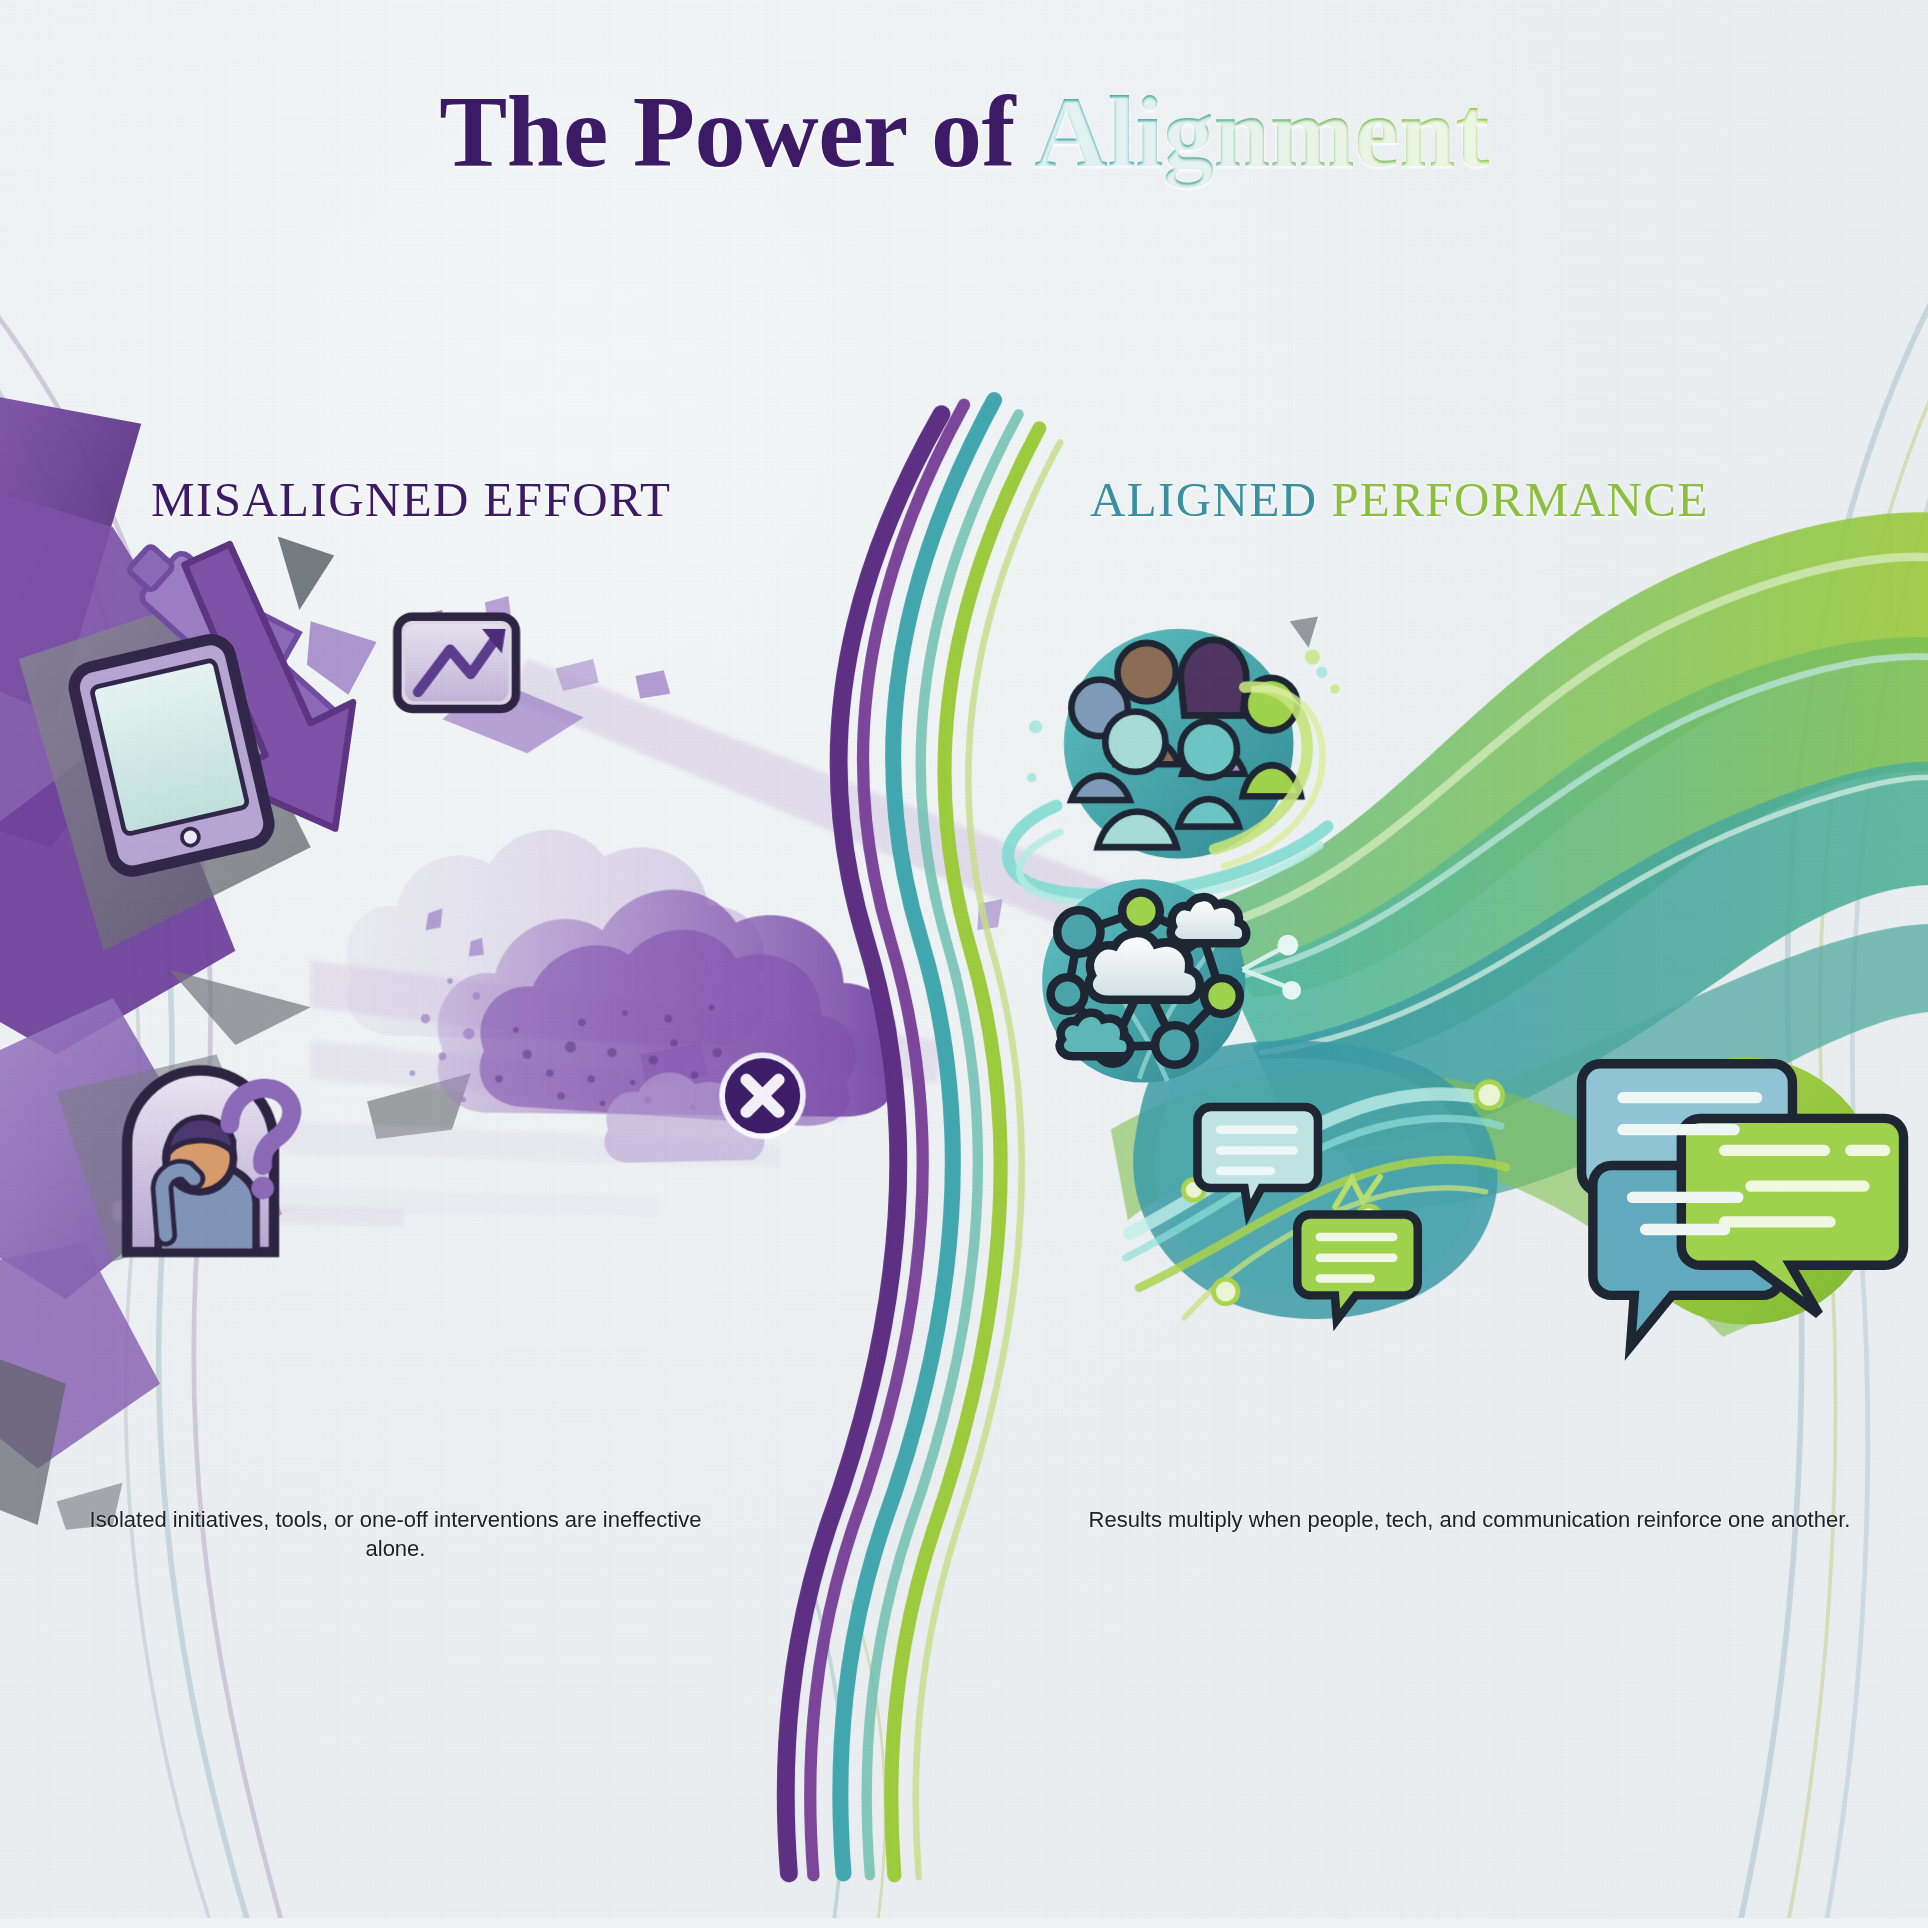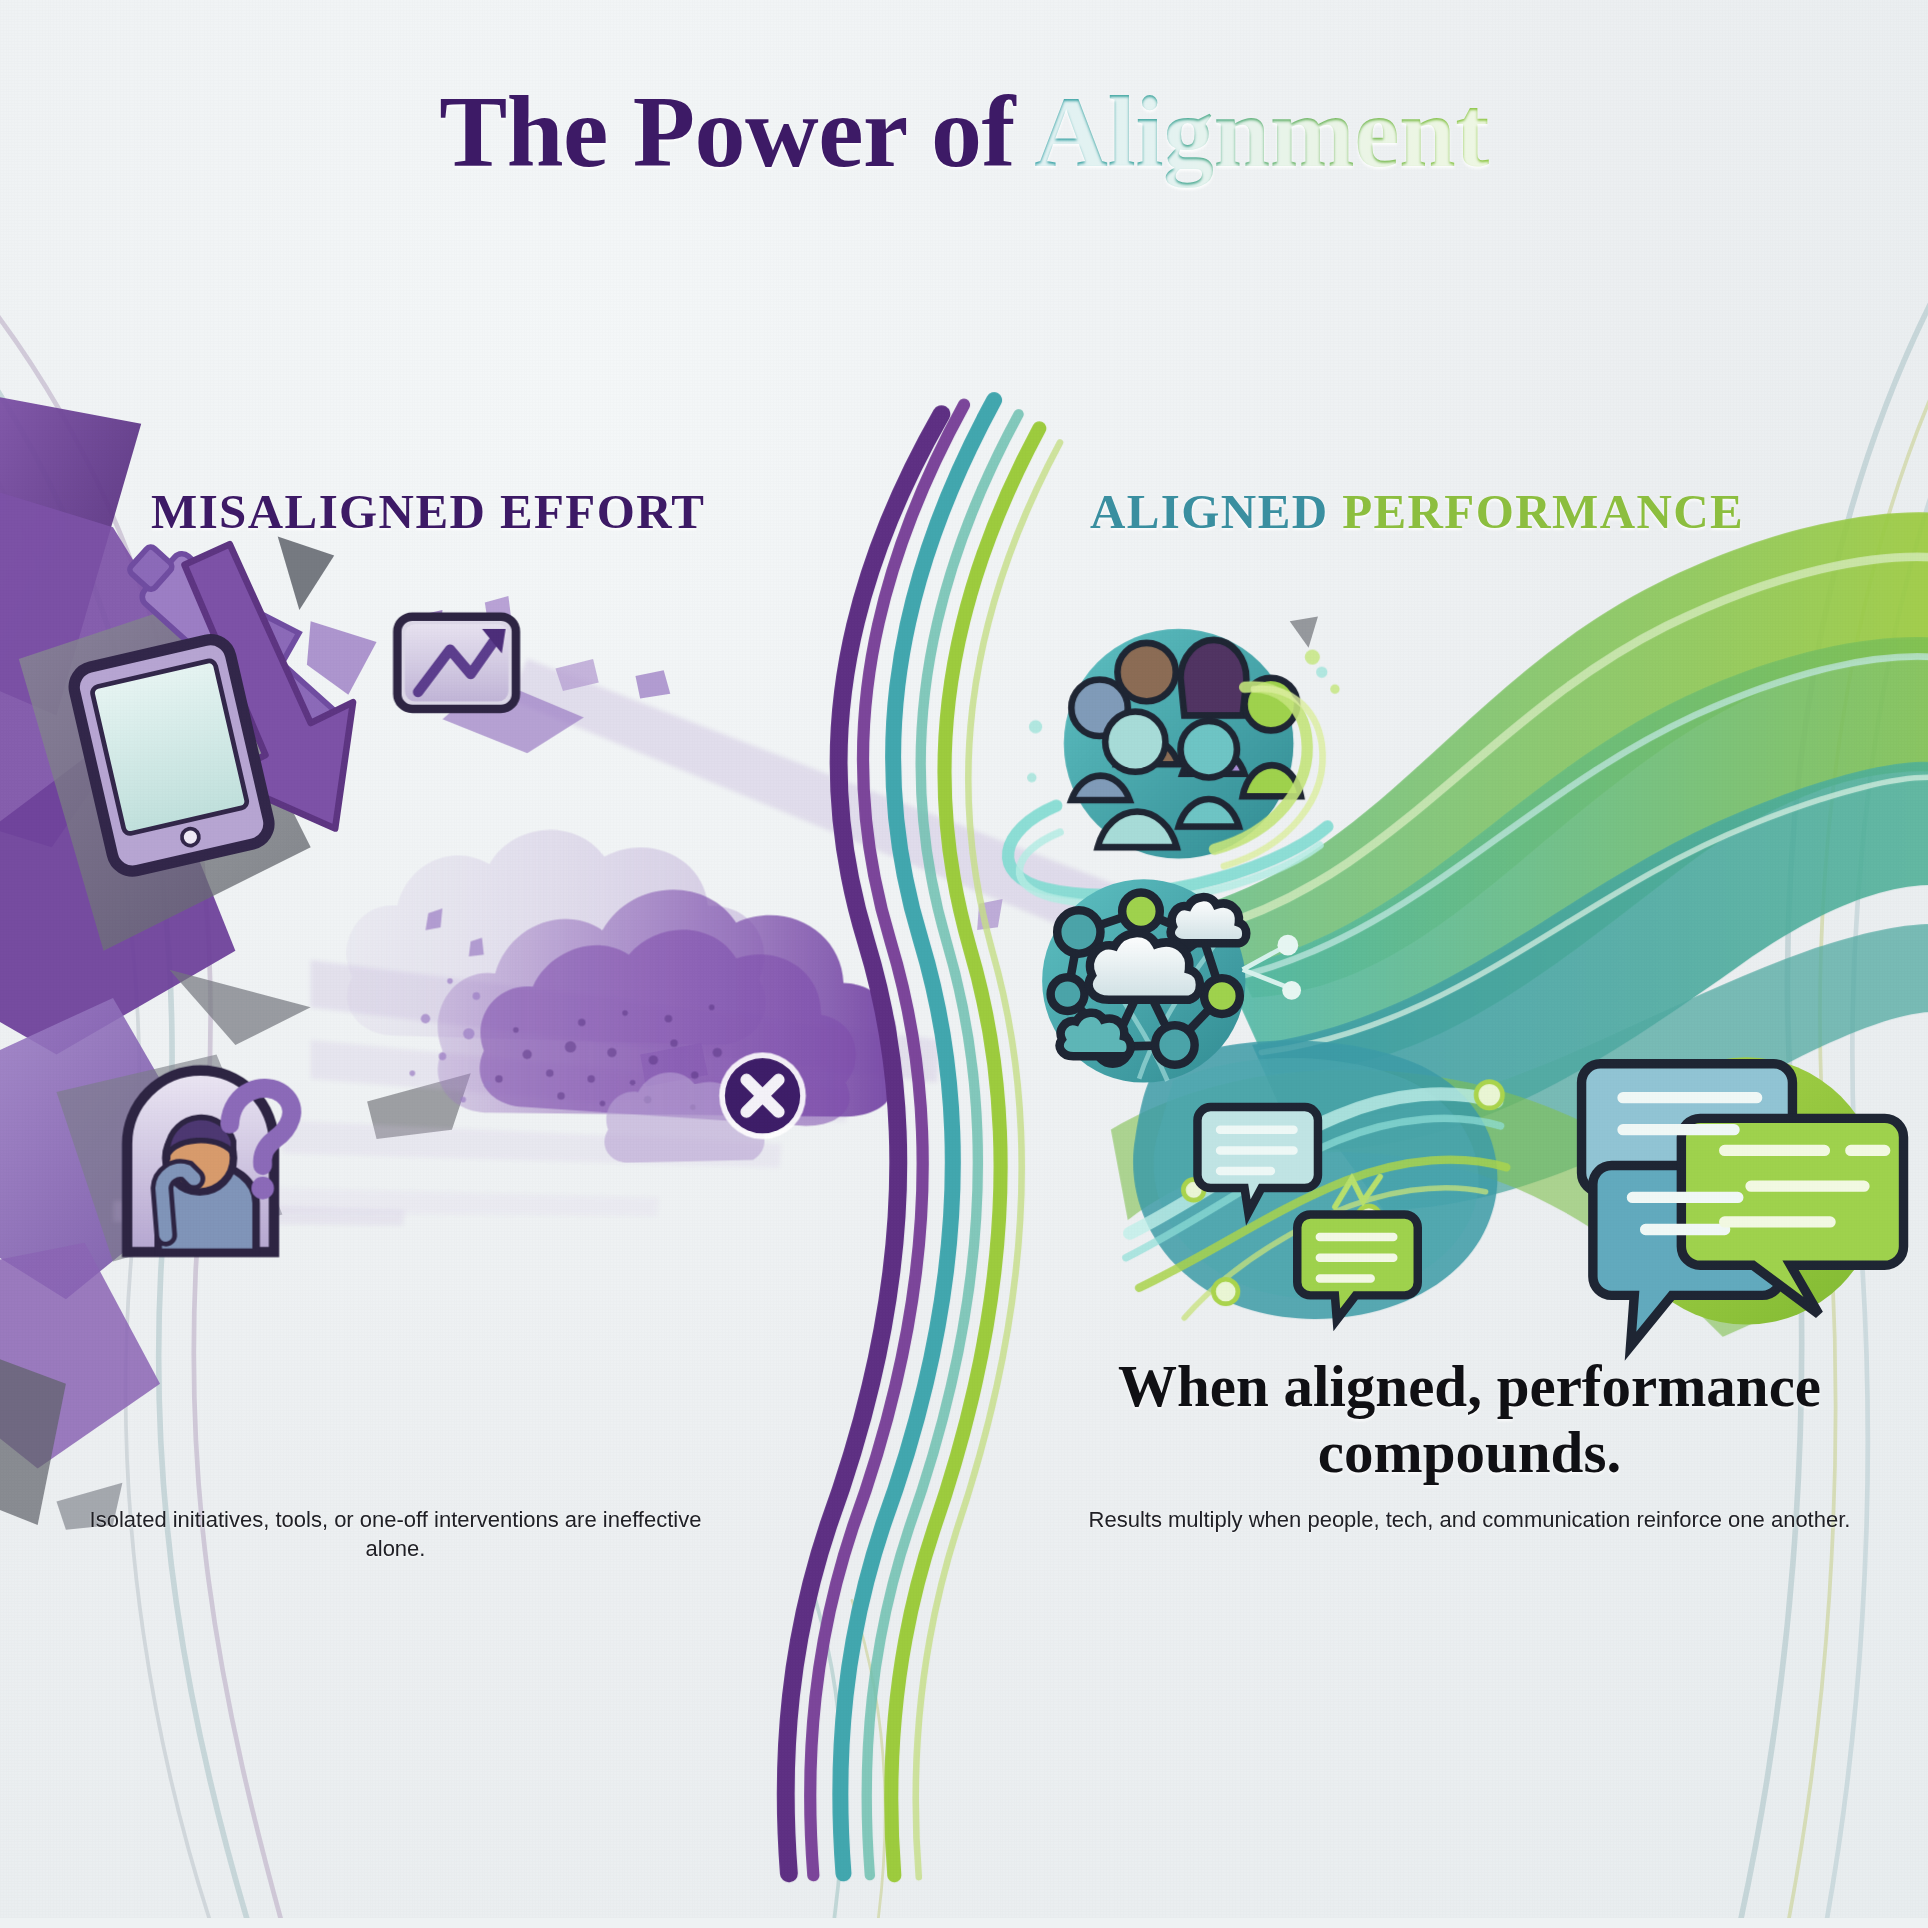--- a/index.html
+++ b/index.html
@@ -27,23 +27,22 @@
     -webkit-background-clip:text;background-clip:text;color:transparent;
   }
   #subtitle{
     top:262px;left:352px;width:1224px;text-align:center;
     font-size:39px;line-height:1.36;color:#1c1c20;
     text-shadow:0 0.9px 1.9px rgba(255,255,255,.8);
   }
 
   .colhead{
     font-family:"Liberation Serif", serif;
-    font-weight:700;font-size:49px;letter-spacing:1.4px;
+    font-weight:400;font-size:49px;letter-spacing:1.4px;
     text-shadow:0 1.9px 2.8px rgba(255,255,255,.85);
-    margin-top:12px;
   }
   #head-left{top:471px;left:151px;color:#3d1a66;}
   #head-right{top:471px;left:1090px;}
   #head-right .a{color:#3a8fa0;}
   #head-right .b{color:#8cbe3f;}
 
   .bigcap{
     font-family:"Liberation Serif", serif;
     font-weight:700;font-size:59px;line-height:1.12;color:#101014;
     text-shadow:0 1.9px 2.8px rgba(255,255,255,.8);
@@ -459,17 +458,16 @@
 
 
   <div class="txt colhead" id="head-left">MISALIGNED EFFORT</div>
 
   <div class="txt colhead" id="head-right">
     <span class="a">ALIGNED </span><span class="b">PERFORMANCE</span>
   </div>
 
   <div class="txt subcap" id="sub-left">Isolated initiatives, tools, or one-off interventions are ineffective alone.</div>
 
-  <div class="txt bigcap" id="cap-right">When aligned, performance compounds.</div>
   <div class="txt subcap" id="sub-right">Results multiply when people, tech, and communication reinforce one another.</div>
 
 </div>
 
 
 </body></html>

